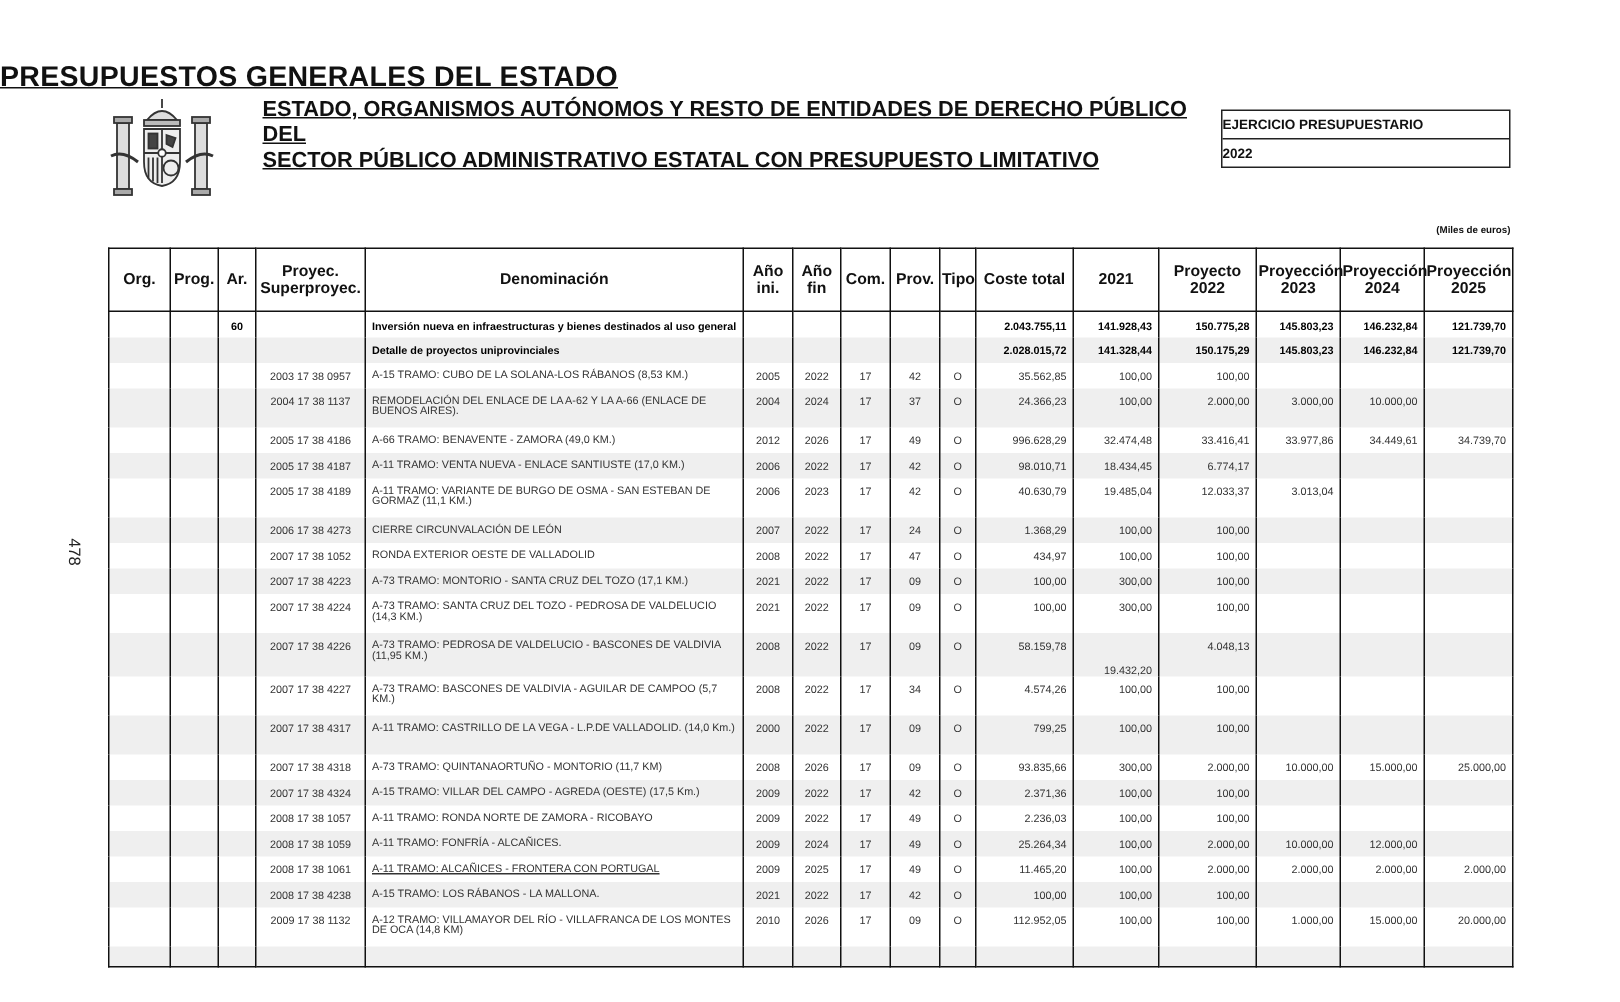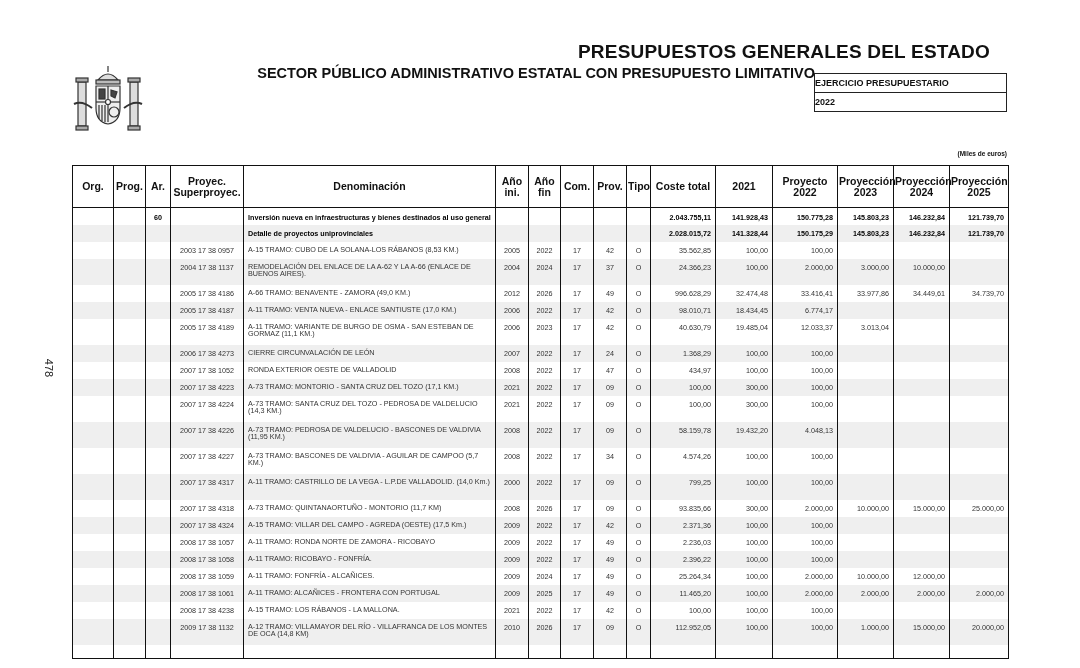--- a/index.html
+++ b/index.html
@@ -2,21 +2,21 @@
 <html><head>
   <meta charset="utf-8">
   <style>
     html, body { margin: 0; padding: 0; background: #ffffff; }
     body { width: 1080px; height: 668px; position: relative; overflow: hidden; font-family: "Liberation Sans", sans-serif; color: #111; }
 
     .page-number { position: absolute; left: 40px; top: 362px; font-size: 11px; color: #222; transform: rotate(90deg); transform-origin: center; }
 
     .coat { position: absolute; left: 72px; top: 64px; width: 72px; height: 72px; }
 
-    .title { position: absolute; left: 0; width: 1000px; text-align: right; font-weight: bold; }
+    .title { position: absolute; left: 0; width: 1000px; text-align: left; font-weight: bold; text-decoration: underline; }
     .title-main { top: 41px; left: 0; width: 1000px; font-size: 19px; letter-spacing: 0.2px; padding-left: 0; }
     .title-sub { top: 65px; font-size: 14.5px; line-height: 17px; width: 640px; left: 175px; }
 
     .ejercicio { position: absolute; left: 814px; top: 73px; width: 191px; border: 1.2px solid #222; font-size: 9px; font-weight: bold; }
     .ejercicio div { text-align: left; padding: 4px 0; }
     .ejercicio .e-label { border-bottom: 1px solid #222; }
 
     .seccion { position: absolute; left: 175px; top: 122px; font-size: 9.5px; font-weight: bold; line-height: 13px; }
     .unidades { position: absolute; right: 73px; top: 150px; font-size: 6.5px; font-weight: bold; }
 
@@ -56,20 +56,21 @@
     <rect x="56" y="14" width="12" height="4" fill="#aaa"></rect>
     <rect x="4" y="62" width="12" height="4" fill="#aaa"></rect>
     <rect x="56" y="62" width="12" height="4" fill="#aaa"></rect>
     <path d="M2 40 Q10 36 20 44" stroke-width="2"></path>
     <path d="M70 40 Q62 36 52 44" stroke-width="2"></path>
   </g>
 </svg>
 
 <div class="title title-main" style="left:0;width:990px;">PRESUPUESTOS GENERALES DEL ESTADO</div>
 <div class="title title-sub">
+  <div>ESTADO, ORGANISMOS AUTÓNOMOS Y RESTO DE ENTIDADES DE DERECHO PÚBLICO DEL</div>
   <div>SECTOR PÚBLICO ADMINISTRATIVO ESTATAL CON PRESUPUESTO LIMITATIVO</div>
 </div>
 
 <div class="ejercicio">
   <div class="e-label">EJERCICIO PRESUPUESTARIO</div>
   <div>2022</div>
 </div>
 
 <div class="seccion">
 </div>
@@ -319,21 +320,21 @@
         <td class="c"></td>
         <td class="c"></td>
         <td class="c" style="vertical-align: top; padding-top: 4px;">2007 17 38 4226</td>
         <td class="l desc" style="vertical-align: top; padding-top: 4px;">A-73 TRAMO: PEDROSA DE VALDELUCIO - BASCONES DE VALDIVIA (11,95 KM.)</td>
         <td class="c" style="vertical-align: top; padding-top: 4px;">2008</td>
         <td class="c" style="vertical-align: top; padding-top: 4px;">2022</td>
         <td class="c" style="vertical-align: top; padding-top: 4px;">17</td>
         <td class="c" style="vertical-align: top; padding-top: 4px;">09</td>
         <td class="c" style="vertical-align: top; padding-top: 4px;">O</td>
         <td class="r" style="vertical-align: top; padding-top: 4px;">58.159,78</td>
-        <td class="r" style="vertical-align: top; padding-top: 4px;">19.432,20</td>
+        <td class="r" style="vertical-align: top; padding-top: 20px;">19.432,20</td>
         <td class="r" style="vertical-align: top; padding-top: 4px;">4.048,13</td>
         <td class="r" style="vertical-align: top; padding-top: 4px;"></td>
         <td class="r" style="vertical-align: top; padding-top: 4px;"></td>
         <td class="r" style="vertical-align: top; padding-top: 4px;"></td>
       </tr>
       <tr style="height: 26px;">
         <td class="c"></td>
         <td class="c"></td>
         <td class="c"></td>
         <td class="c" style="vertical-align: top; padding-top: 4px;">2007 17 38 4227</td>
@@ -419,58 +420,40 @@
         <td class="r" style="vertical-align: top; padding-top: 4px;">100,00</td>
         <td class="r" style="vertical-align: top; padding-top: 4px;">100,00</td>
         <td class="r" style="vertical-align: top; padding-top: 4px;"></td>
         <td class="r" style="vertical-align: top; padding-top: 4px;"></td>
         <td class="r" style="vertical-align: top; padding-top: 4px;"></td>
       </tr>
       <tr style="height: 17px;">
         <td class="c"></td>
         <td class="c"></td>
         <td class="c"></td>
-        <td class="c" style="vertical-align: top; padding-top: 4px;">2008 17 38 1058</td>
-        <td class="l desc" style="vertical-align: top; padding-top: 4px;">A-11 TRAMO: RICOBAYO - FONFRÍA.</td>
-        <td class="c" style="vertical-align: top; padding-top: 4px;">2009</td>
-        <td class="c" style="vertical-align: top; padding-top: 4px;">2022</td>
-        <td class="c" style="vertical-align: top; padding-top: 4px;">17</td>
-        <td class="c" style="vertical-align: top; padding-top: 4px;">49</td>
-        <td class="c" style="vertical-align: top; padding-top: 4px;">O</td>
-        <td class="r" style="vertical-align: top; padding-top: 4px;">2.396,22</td>
-        <td class="r" style="vertical-align: top; padding-top: 4px;">100,00</td>
-        <td class="r" style="vertical-align: top; padding-top: 4px;">100,00</td>
-        <td class="r" style="vertical-align: top; padding-top: 4px;"></td>
-        <td class="r" style="vertical-align: top; padding-top: 4px;"></td>
-        <td class="r" style="vertical-align: top; padding-top: 4px;"></td>
-      </tr>
-      <tr style="height: 17px;">
-        <td class="c"></td>
-        <td class="c"></td>
-        <td class="c"></td>
         <td class="c" style="vertical-align: top; padding-top: 4px;">2008 17 38 1059</td>
         <td class="l desc" style="vertical-align: top; padding-top: 4px;">A-11 TRAMO: FONFRÍA - ALCAÑICES.</td>
         <td class="c" style="vertical-align: top; padding-top: 4px;">2009</td>
         <td class="c" style="vertical-align: top; padding-top: 4px;">2024</td>
         <td class="c" style="vertical-align: top; padding-top: 4px;">17</td>
         <td class="c" style="vertical-align: top; padding-top: 4px;">49</td>
         <td class="c" style="vertical-align: top; padding-top: 4px;">O</td>
         <td class="r" style="vertical-align: top; padding-top: 4px;">25.264,34</td>
         <td class="r" style="vertical-align: top; padding-top: 4px;">100,00</td>
         <td class="r" style="vertical-align: top; padding-top: 4px;">2.000,00</td>
         <td class="r" style="vertical-align: top; padding-top: 4px;">10.000,00</td>
         <td class="r" style="vertical-align: top; padding-top: 4px;">12.000,00</td>
         <td class="r" style="vertical-align: top; padding-top: 4px;"></td>
       </tr>
       <tr style="height: 17px;">
         <td class="c"></td>
         <td class="c"></td>
         <td class="c"></td>
         <td class="c" style="vertical-align: top; padding-top: 4px;">2008 17 38 1061</td>
-        <td class="l desc" style="vertical-align: top; padding-top: 4px;">A-11 TRAMO: ALCAÑICES - FRONTERA CON PORTUGAL</td>
+        <td class="l desc" style="vertical-align: top; padding-top: 4px; text-decoration: underline;">A-11 TRAMO: ALCAÑICES - FRONTERA CON PORTUGAL</td>
         <td class="c" style="vertical-align: top; padding-top: 4px;">2009</td>
         <td class="c" style="vertical-align: top; padding-top: 4px;">2025</td>
         <td class="c" style="vertical-align: top; padding-top: 4px;">17</td>
         <td class="c" style="vertical-align: top; padding-top: 4px;">49</td>
         <td class="c" style="vertical-align: top; padding-top: 4px;">O</td>
         <td class="r" style="vertical-align: top; padding-top: 4px;">11.465,20</td>
         <td class="r" style="vertical-align: top; padding-top: 4px;">100,00</td>
         <td class="r" style="vertical-align: top; padding-top: 4px;">2.000,00</td>
         <td class="r" style="vertical-align: top; padding-top: 4px;">2.000,00</td>
         <td class="r" style="vertical-align: top; padding-top: 4px;">2.000,00</td>

